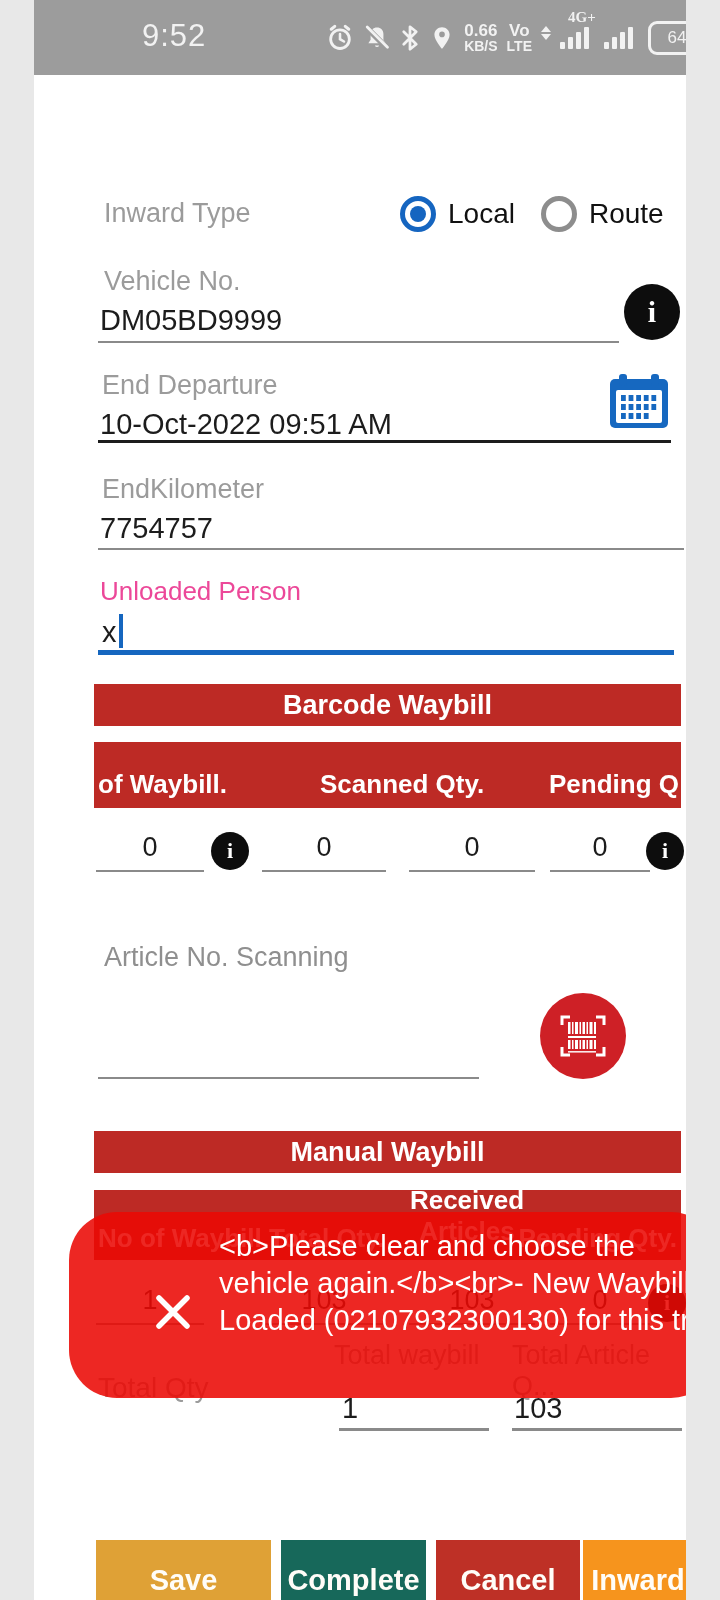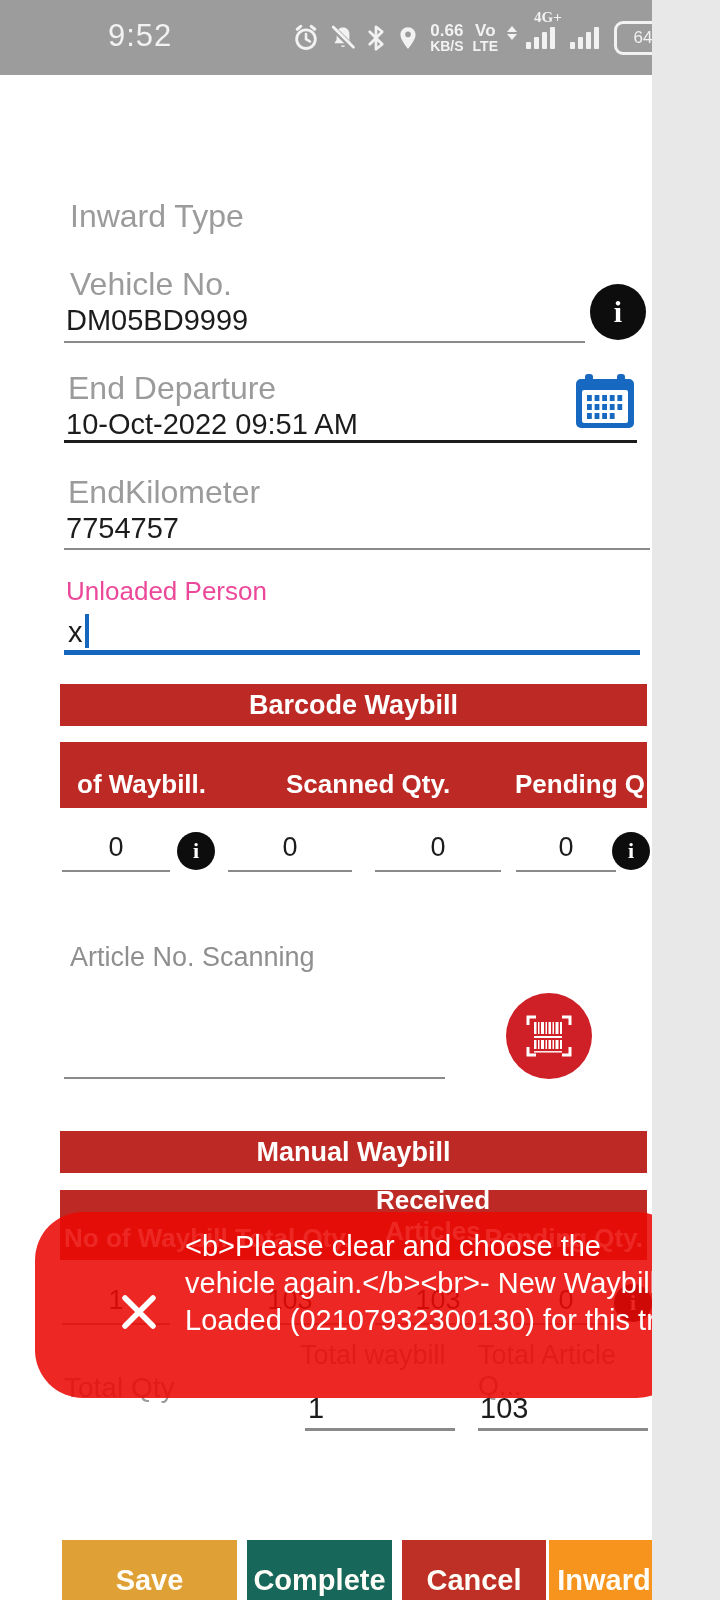--- a/index.html
+++ b/index.html
@@ -1,17 +1,17 @@
 <!DOCTYPE html>
 <html><head>
 <meta charset="utf-8">
 <style>
   html,body{margin:0;padding:0;background:#e8e8e8;}
   #screen{position:relative;width:652px;height:1600px;overflow:hidden;background:#ffffff;
-    font-family:"Liberation Sans","DejaVu Sans",sans-serif;}
+    font-family:"Liberation Sans","DejaVu Sans",sans-serif;margin-left:34px;}
   .abs{position:absolute;}
   
   #statusbar{left:0;top:0;width:720px;height:75px;background:#9c9c9c;color:#f2f2f2;}
   #sb-time{left:108px;top:18px;font-size:31px;letter-spacing:1px;}
   #sb-icons{right:48px;top:0;height:75px;display:flex;align-items:center;gap:9px;}
   .sb-svg{display:block;}
   .sb-stack{display:flex;flex-direction:column;align-items:center;line-height:1;color:#f2f2f2;font-weight:bold;}
   .sb-stack .t1{font-size:17px;}
   .sb-stack .t2{font-size:14px;}
   .battery{width:52px;height:28px;border:3px solid #f2f2f2;border-radius:9px;display:flex;align-items:center;justify-content:center;font-size:17px;color:#f2f2f2;position:relative;}
@@ -23,21 +23,21 @@
   .updown{display:flex;flex-direction:column;gap:2px;margin-bottom:10px;}
   .updown b{width:0;height:0;border-left:5px solid transparent;border-right:5px solid transparent;}
   .updown .up{border-bottom:6px solid #f2f2f2;}
   .updown .dn{border-top:6px solid #f2f2f2;}
   
   #appbar{left:0;top:75px;width:720px;height:73px;background:#bd2a25;color:#fff;}
   #appbar .title{left:105px;top:17px;font-size:31px;font-weight:bold;}
   #appbar .subtitle{left:316px;top:18px;font-size:29px;}
   #back-btn{left:36px;top:18px;width:52px;height:38px;}
   
-  .lbl{color:#9b9b9b;font-size:32px;}
+  .lbl{color:#9b9b9b;font-size:27px;}
   .val{color:#1c1c1c;font-size:29px;}
   .uline{height:2px;background:#8a8a8a;}
   .info-badge{width:56px;height:56px;border-radius:50%;background:#0d0d0d;color:#fff;display:flex;align-items:center;justify-content:center;font-size:30px;font-weight:bold;font-family:"Liberation Serif","DejaVu Serif",serif;}
   .info-small{width:38px;height:38px;font-size:22px;}
   
   .radio-outer{width:36px;height:36px;border-radius:50%;box-sizing:border-box;}
   .radio-sel{border:5px solid #1565c0;display:flex;align-items:center;justify-content:center;}
   .radio-sel .dot{width:16px;height:16px;border-radius:50%;background:#1565c0;}
   .radio-un{border:5px solid #8d8d8d;}
   .radio-lab{font-size:28px;color:#111;}
@@ -108,20 +108,28 @@
           <i style="height:22px"></i>
       </div>
       <div class="battery" style="margin-left:6px;">
         <span>64</span>
       </div>
     </div>
   </div>
 
 
   <div class="abs lbl" style="left:70px;top:198px;">Inward Type</div>
+  <div class="abs" style="left:366px;top:196px;display:flex;align-items:center;gap:12px;">
+    <span class="radio-outer radio-sel">
+        <span class="dot"></span>
+      </span>
+    <span class="radio-lab">Local</span>
+    <span class="radio-outer radio-un" style="margin-left:14px;"></span>
+    <span class="radio-lab">Route</span>
+  </div>
 
   <div class="abs lbl" style="left:70px;top:266px;">Vehicle No.</div>
   <div class="abs val" style="left:66px;top:304px;">DM05BD9999</div>
   <div class="abs uline" style="left:64px;top:341px;width:521px;"></div>
   <div class="abs info-badge" style="left:590px;top:284px;">i</div>
 
   <div class="abs lbl" style="left:68px;top:370px;">End Departure</div>
   <div class="abs val" style="left:66px;top:408px;">10-Oct-2022 09:51 AM</div>
   <div class="abs" style="left:64px;top:440px;width:573px;height:3px;background:#1c1c1c;"></div>
   <svg class="abs" style="left:574px;top:372px;" width="62" height="58" viewBox="0 0 31 29">
@@ -150,21 +158,21 @@
   <div class="abs lbl" style="left:68px;top:474px;">EndKilometer</div>
   <div class="abs val" style="left:66px;top:512px;">7754757</div>
   <div class="abs uline" style="left:64px;top:548px;width:586px;"></div>
 
   <div class="abs" style="left:66px;top:576px;font-size:26px;color:#ec4899;">Unloaded Person</div>
   <div class="abs val" style="left:68px;top:614px;"><span>x</span><span class="cursorbar"></span></div>
   <div class="abs" style="left:64px;top:650px;width:576px;height:5px;background:#1566bf;"></div>
 
   <div class="abs banner" style="left:60px;top:684px;width:587px;height:42px;">Barcode Waybill</div>
   <div class="abs thead" style="left:60px;top:742px;width:587px;height:66px;overflow:hidden;">
-    <span class="abs" style="left:17px;bottom:8px;">of Waybill.</span>
+    <span class="abs" style="left:4px;bottom:8px;">of Waybill.</span>
     <span class="abs" style="left:226px;bottom:8px;">Scanned Qty.</span>
     <span class="abs" style="right:2px;bottom:8px;text-align:center;">Pending Q</span>
   </div>
 
   <div class="abs cellval" style="left:62px;top:832px;width:108px;">0</div>
   <div class="abs uline" style="left:62px;top:870px;width:108px;"></div>
   <div class="abs info-badge info-small" style="left:177px;top:832px;">i</div>
   <div class="abs cellval" style="left:228px;top:832px;width:124px;">0</div>
   <div class="abs uline" style="left:228px;top:870px;width:124px;"></div>
   <div class="abs cellval" style="left:375px;top:832px;width:126px;">0</div>

